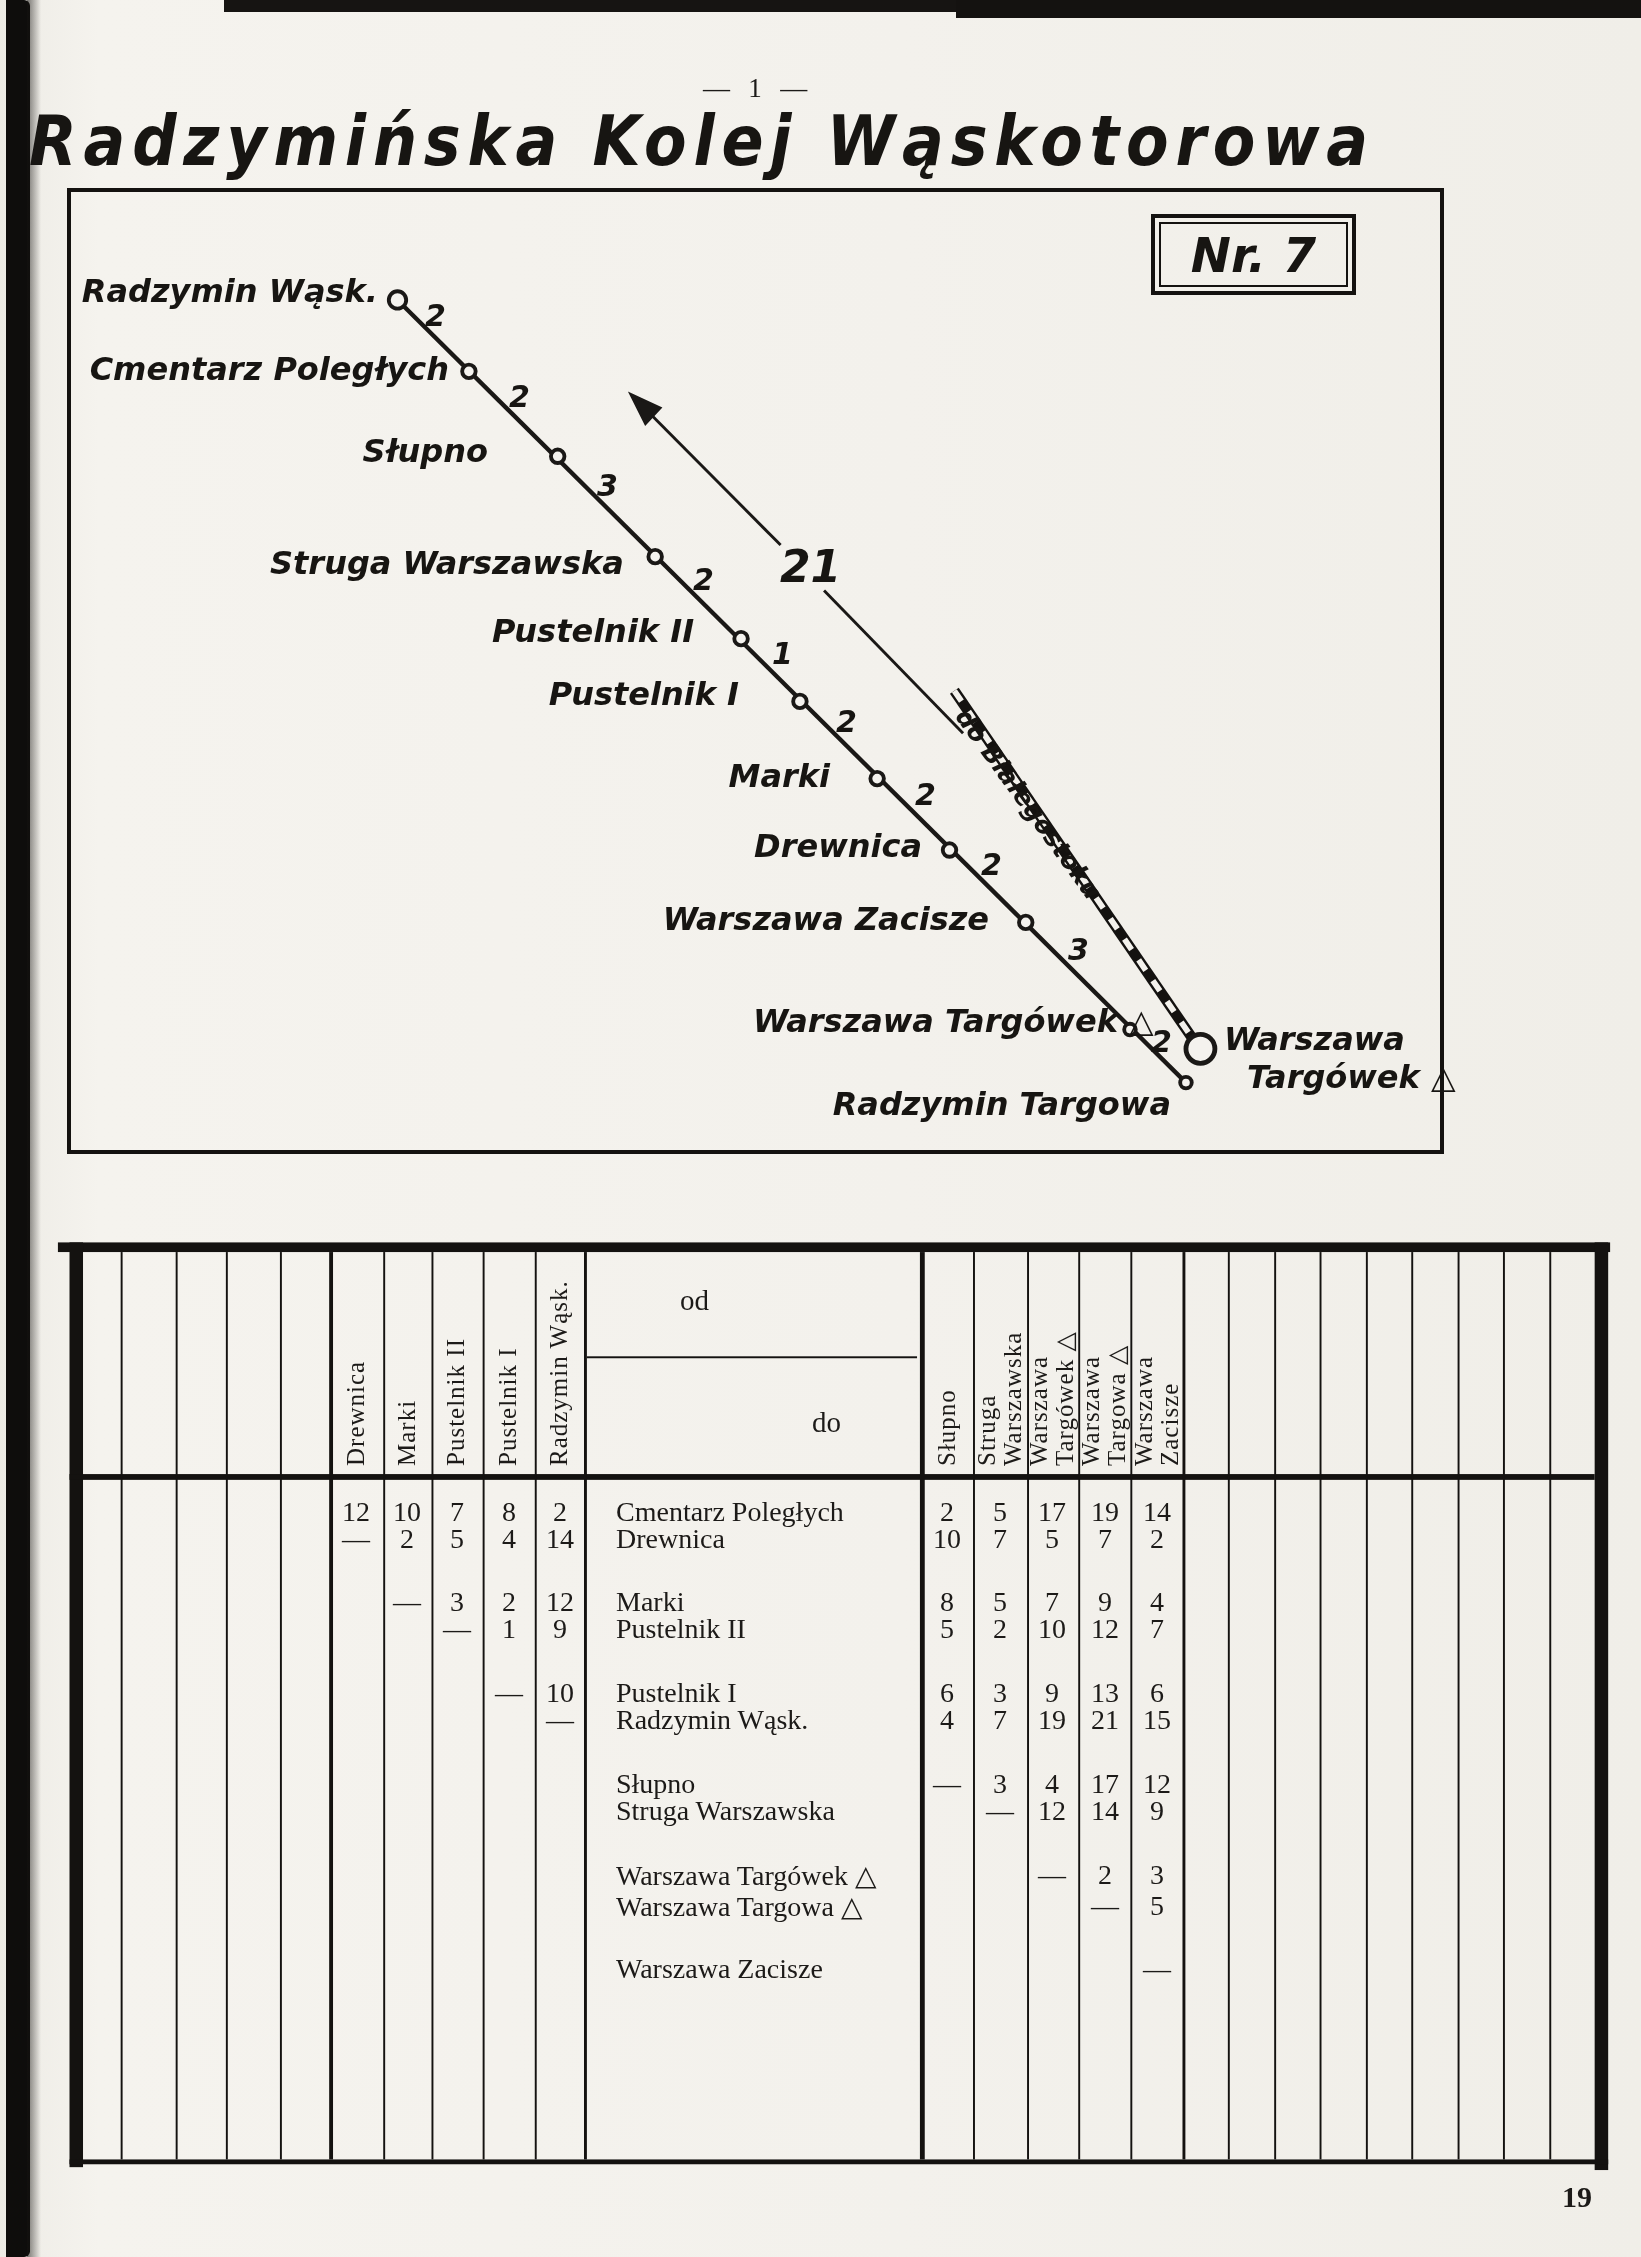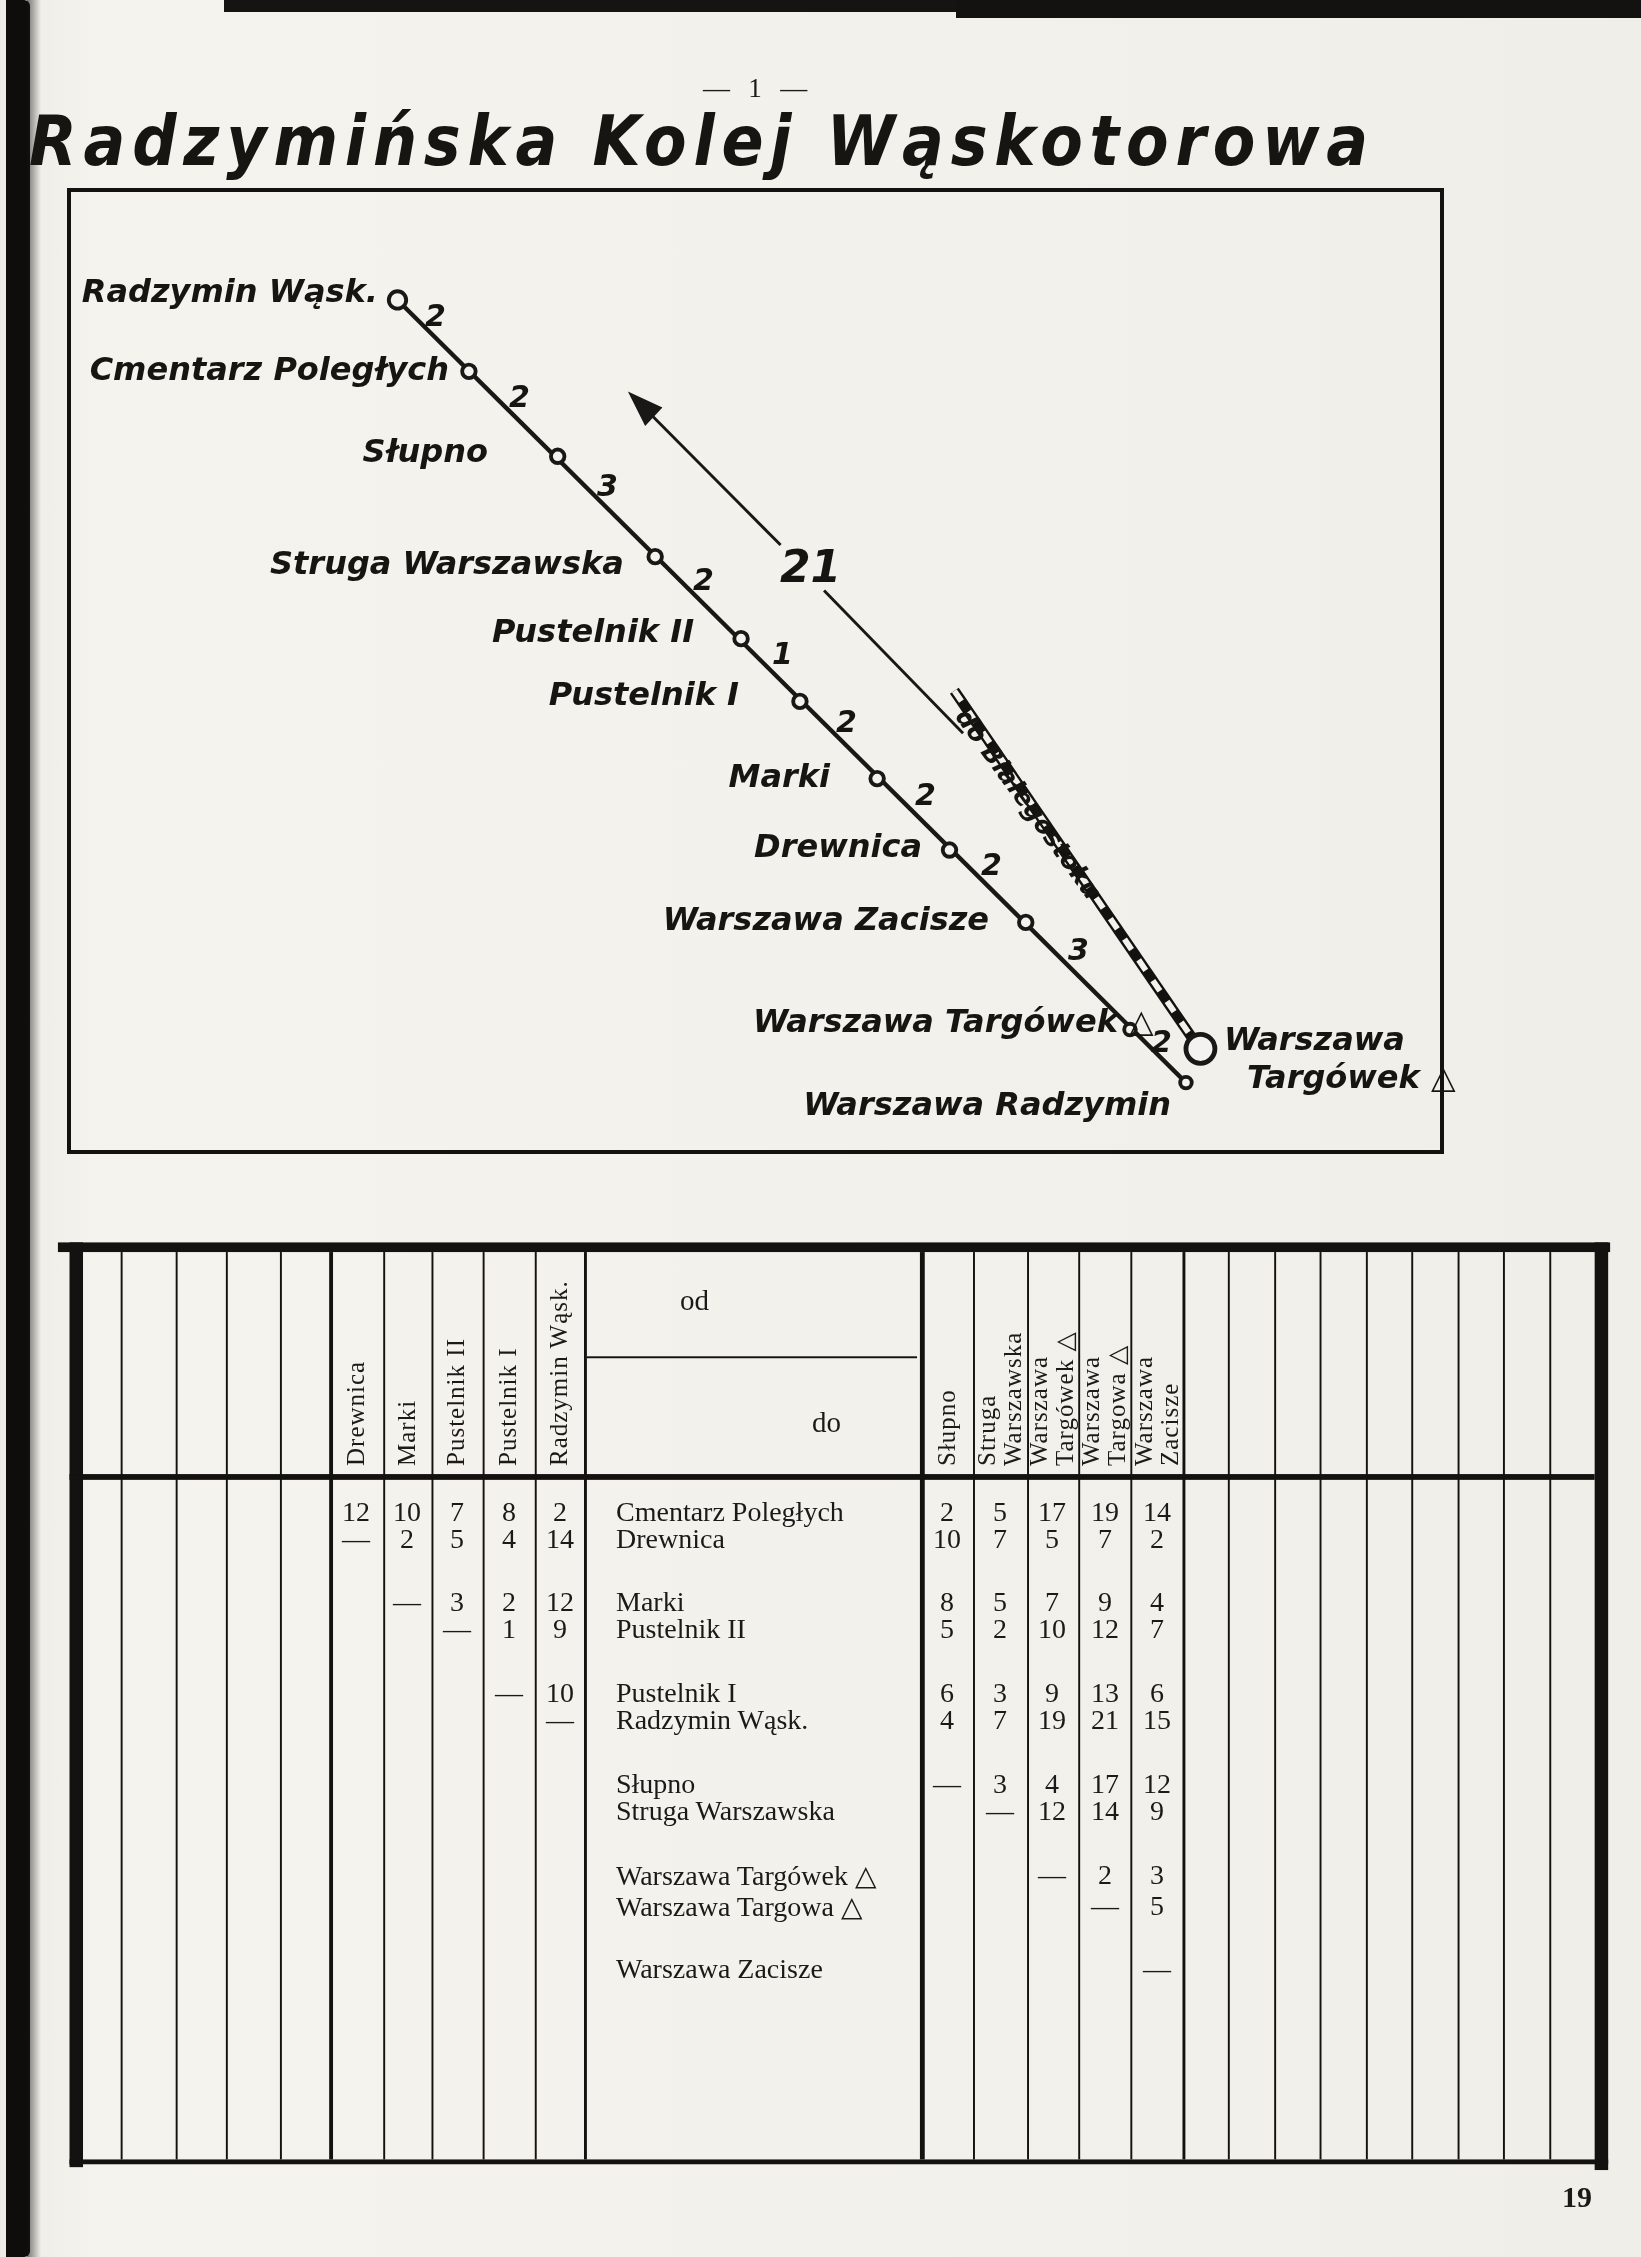--- a/index.html
+++ b/index.html
@@ -75,32 +75,37 @@
       <circle cx="828" cy="727" r="7"></circle>
       <circle cx="908" cy="807" r="7"></circle>
       <circle cx="983" cy="881" r="7"></circle>
       <circle cx="1062" cy="956" r="7"></circle>
       <circle cx="1170" cy="1067" r="6"></circle>
       <circle cx="1228" cy="1122" r="6"></circle>
       <circle cx="1243" cy="1087" r="15" stroke-width="5"></circle>
     </g>
   </svg>
 
+  <div class="abs badge-outer">
+    <div class="badge-inner">
+      <span class="hand badge-text">Nr. 7</span>
+    </div>
+  </div>
 
   <div class="abs hand mlabel" style="left:77px;top:272px;width:301px;text-align:right;">Radzymin Wąsk.</div>
   <div class="abs hand mlabel" style="left:87px;top:350px;width:362px;text-align:right;">Cmentarz Poległych</div>
   <div class="abs hand mlabel" style="left:319px;top:432px;width:169px;text-align:right;">Słupno</div>
   <div class="abs hand mlabel" style="left:270px;top:544px;width:346px;text-align:right;">Struga Warszawska</div>
   <div class="abs hand mlabel" style="left:492px;top:612px;width:183px;text-align:right;">Pustelnik II</div>
   <div class="abs hand mlabel" style="left:539px;top:675px;width:200px;text-align:right;">Pustelnik I</div>
   <div class="abs hand mlabel" style="left:703px;top:757px;width:127px;text-align:right;">Marki</div>
   <div class="abs hand mlabel" style="left:743px;top:827px;width:179px;text-align:right;">Drewnica</div>
   <div class="abs hand mlabel" style="left:639px;top:900px;width:350px;text-align:right;">Warszawa Zacisze</div>
   <div class="abs hand mlabel" style="left:753px;top:1002px;width:372px;text-align:right;">Warszawa Targówek △</div>
-  <div class="abs hand mlabel" style="left:799px;top:1085px;width:372px;text-align:right;">Warszawa Radzymin</div>
+  <div class="abs hand mlabel" style="left:799px;top:1085px;width:372px;text-align:right;">Radzymin Targowa</div>
   <div class="abs hand mlabel" style="left:1224px;top:1020px;width:212px;">Warszawa</div>
   <div class="abs hand mlabel" style="left:1247px;top:1058px;width:217px;">Targówek △</div>
 
   <div class="abs hand dist" style="left:425px;top:298px;">2</div>
   <div class="abs hand dist" style="left:509px;top:379px;">2</div>
   <div class="abs hand dist" style="left:597px;top:468px;">3</div>
   <div class="abs hand dist" style="left:693px;top:562px;">2</div>
   <div class="abs hand dist" style="left:772px;top:636px;">1</div>
   <div class="abs hand dist" style="left:836px;top:704px;">2</div>
   <div class="abs hand dist" style="left:915px;top:777px;">2</div>

